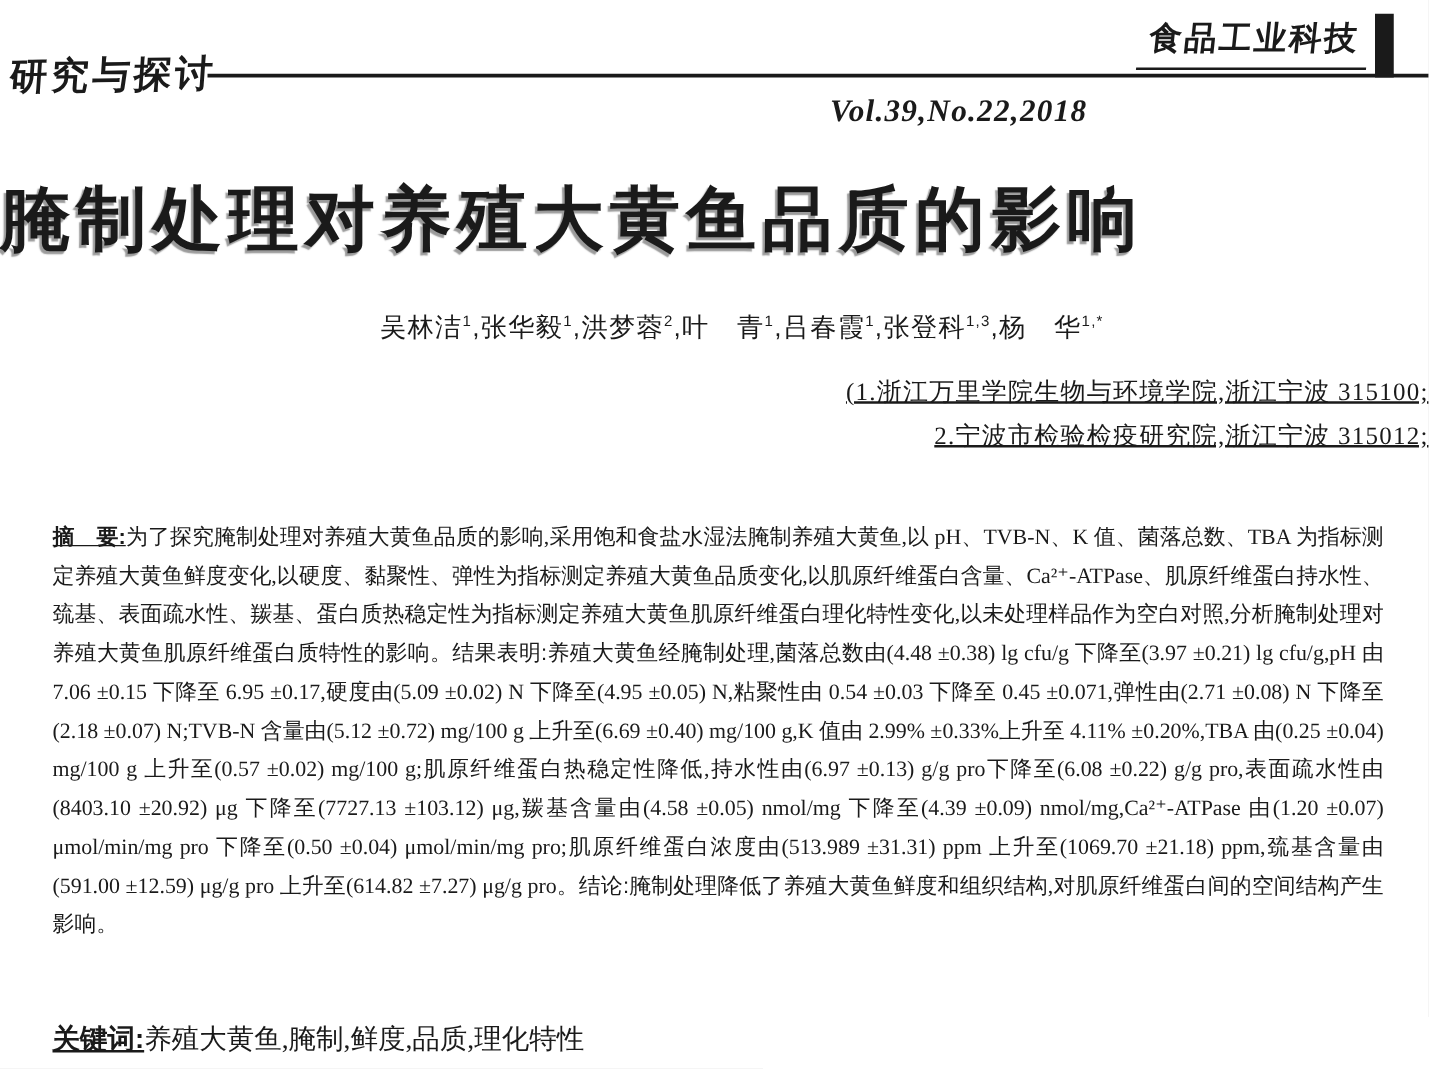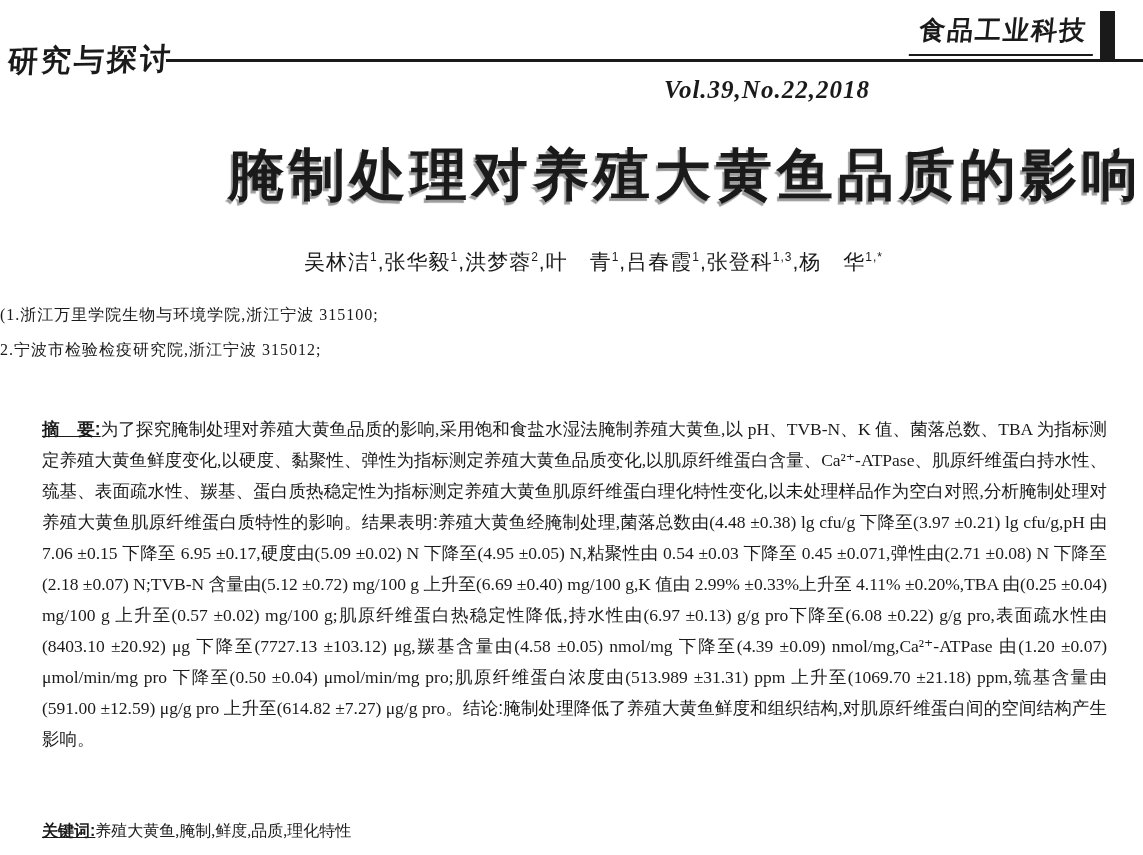--- a/index.html
+++ b/index.html
@@ -55,21 +55,21 @@
     font-size: 25px;
     letter-spacing: 1px;
     white-space: nowrap;
     font-weight: bold;
   }
   
   .article-title {
     position: absolute;
     left: 0; right: 0; top: 138px;
     margin: 0;
-    text-align: right;
+    text-align: left;
     font-size: 56px;
     font-weight: bold;
     letter-spacing: 5px;
     text-shadow: -2px 3px 1px #9b9b9b;
     white-space: nowrap;
   }
   .author-line {
     position: absolute;
     left: 0; right: 0; top: 248px;
     text-align: center;
@@ -79,45 +79,46 @@
     white-space: nowrap;
     padding-left: 44px;
   }
   .author-line sup {
     font-size: 12px;
     line-height: 0;
   }
   .affiliations {
     position: absolute;
     left: 0; right: 0; top: 297px;
-    text-align: left;
-    font-size: 16px;
+    text-align: right;
+    font-size: 20px;
     line-height: 35px;
     letter-spacing: 1px;
+    text-decoration: underline;
   }
   
   .abstract {
     position: absolute;
     left: 42px; right: 36px; top: 414px;
     height: 402px;
     margin: 0;
     font-size: 17.5px;
     line-height: 31px;
     text-align: justify;
     overflow: hidden;
   }
   .hei {
     font-family: "Liberation Sans", "DejaVu Sans", sans-serif;
   }
   .bold { font-weight: bold; text-decoration: underline; }
   .keywords-line {
     position: absolute;
     left: 42px; right: 36px; top: 817px;
     margin: 0;
-    font-size: 16px;
+    font-size: 22px;
     line-height: 28px;
     white-space: nowrap;
   }
 </style>
 </head>
 <body>
 
 <div class="page">
 
   <div class="column-label">研究与探讨</div>

